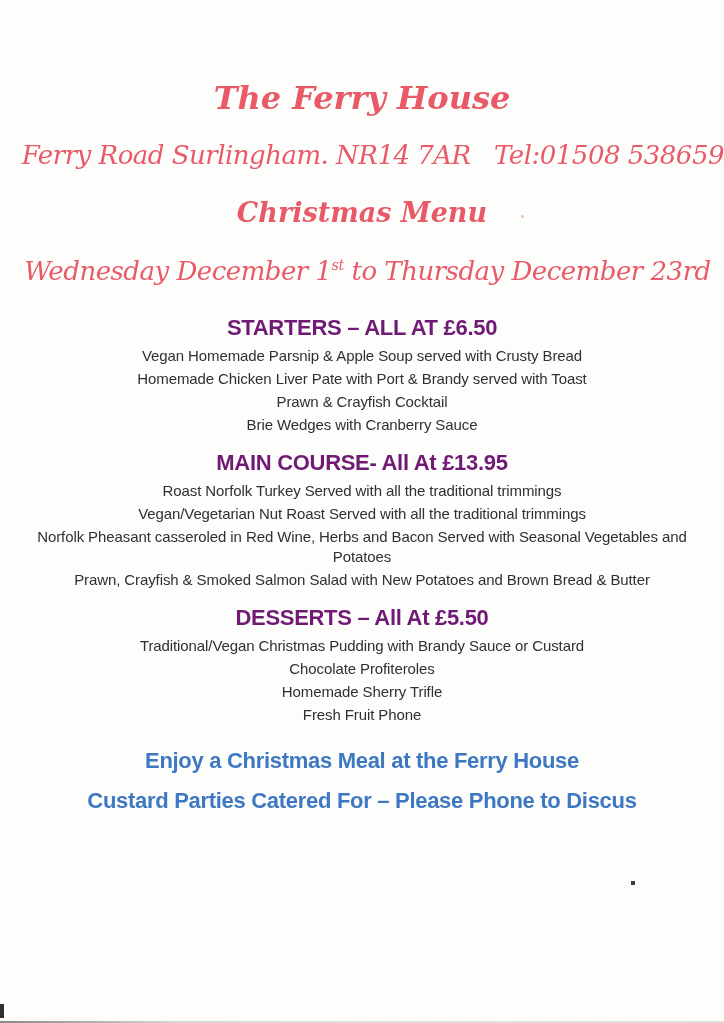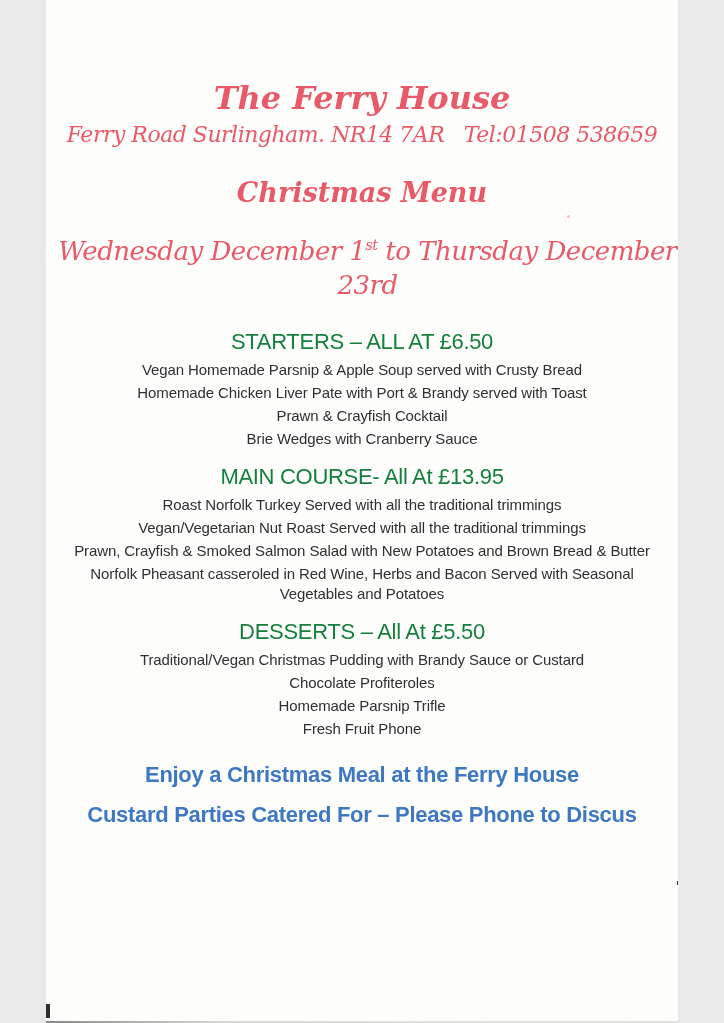--- a/index.html
+++ b/index.html
@@ -2,21 +2,21 @@
 <html><head>
 <meta charset="utf-8">
 <style>
   html, body {
     margin: 0;
     padding: 0;
     background: #e9e9e9;
   }
   .page {
     position: relative;
-    width: 632px;
+    width: 724px;
     height: 1023px;
     margin: 0 auto;
     background: #fdfdfc;
     overflow: hidden;
     font-family: "Liberation Sans", sans-serif;
     text-align: center;
   }
   .content {
     position: absolute;
     inset: 0;
@@ -24,29 +24,29 @@
     box-sizing: border-box;
   }
   
   .script {
     font-family: "DejaVu Serif", serif;
     font-style: italic;
     color: #e85a67;
     white-space: pre-wrap;
   }
   .restaurant-name { font-size: 32px; line-height: 40px; font-weight: 600; }
-  .address-line    { font-size: 22px; line-height: 34px; letter-spacing: -0.5px; }
+  .address-line    { font-size: 26px; line-height: 34px; margin-top: 20px; letter-spacing: -0.5px; text-align: right; }
   .menu-title      { font-size: 27px; line-height: 34px; margin-top: 24px; font-weight: 600; }
   .date-range      { font-size: 26px; line-height: 34px; margin-top: 18px; letter-spacing: -0.5px; padding-left: 11px; }
   .date-range .sup { font-size: 0.55em; vertical-align: super; }
   .booking-note    { font-size: 22px; line-height: 28px; margin-top: 20px; font-weight: 600; }
   
   .sec-head {
-    color: #15803d;
-    font-weight: 400;
+    color: #701a75;
+    font-weight: 700;
     font-size: 22px;
     line-height: 30px;
     letter-spacing: -0.3px;
     margin-top: 13px;
   }
   .sec-head.first { margin-top: 25px; }
   
   .item {
     color: #303030;
     font-size: 15px;
@@ -97,27 +97,27 @@
 
     <div class="sec-head first">STARTERS – ALL AT £6.50</div>
     <div class="item">Vegan Homemade Parsnip &amp; Apple Soup served with Crusty Bread</div>
     <div class="item">Homemade Chicken Liver Pate with Port &amp; Brandy served with Toast</div>
     <div class="item">Prawn &amp; Crayfish Cocktail</div>
     <div class="item">Brie Wedges with Cranberry Sauce</div>
 
     <div class="sec-head">MAIN COURSE- All At £13.95</div>
     <div class="item">Roast Norfolk Turkey Served with all the traditional trimmings</div>
     <div class="item">Vegan/Vegetarian Nut Roast Served with all the traditional trimmings</div>
+    <div class="item">Norfolk Pheasant casseroled in Red Wine, Herbs and Bacon Served with Seasonal Vegetables and Potatoes</div>
     <div class="item">Prawn, Crayfish &amp; Smoked Salmon Salad with New Potatoes and Brown Bread &amp; Butter</div>
-    <div class="item">Norfolk Pheasant casseroled in Red Wine, Herbs and Bacon Served with Seasonal Vegetables and Potatoes</div>
 
     <div class="sec-head">DESSERTS – All At £5.50</div>
     <div class="item">Traditional/Vegan Christmas Pudding with Brandy Sauce or Custard</div>
     <div class="item">Chocolate Profiteroles</div>
-    <div class="item">Homemade Parsnip Trifle</div>
+    <div class="item">Homemade Sherry Trifle</div>
     <div class="item">Fresh Fruit Phone</div>
 
     <div class="footer-line l1">Enjoy a Christmas Meal at the Ferry House</div>
     <div class="footer-line l2">Custard Parties Catered For – Please Phone to Discus</div>
   </div>
 
   <div class="speck-pink"></div>
   <div class="speck-dark"></div>
   <div class="corner-mark"></div>
   <div class="bottom-edge"></div>

